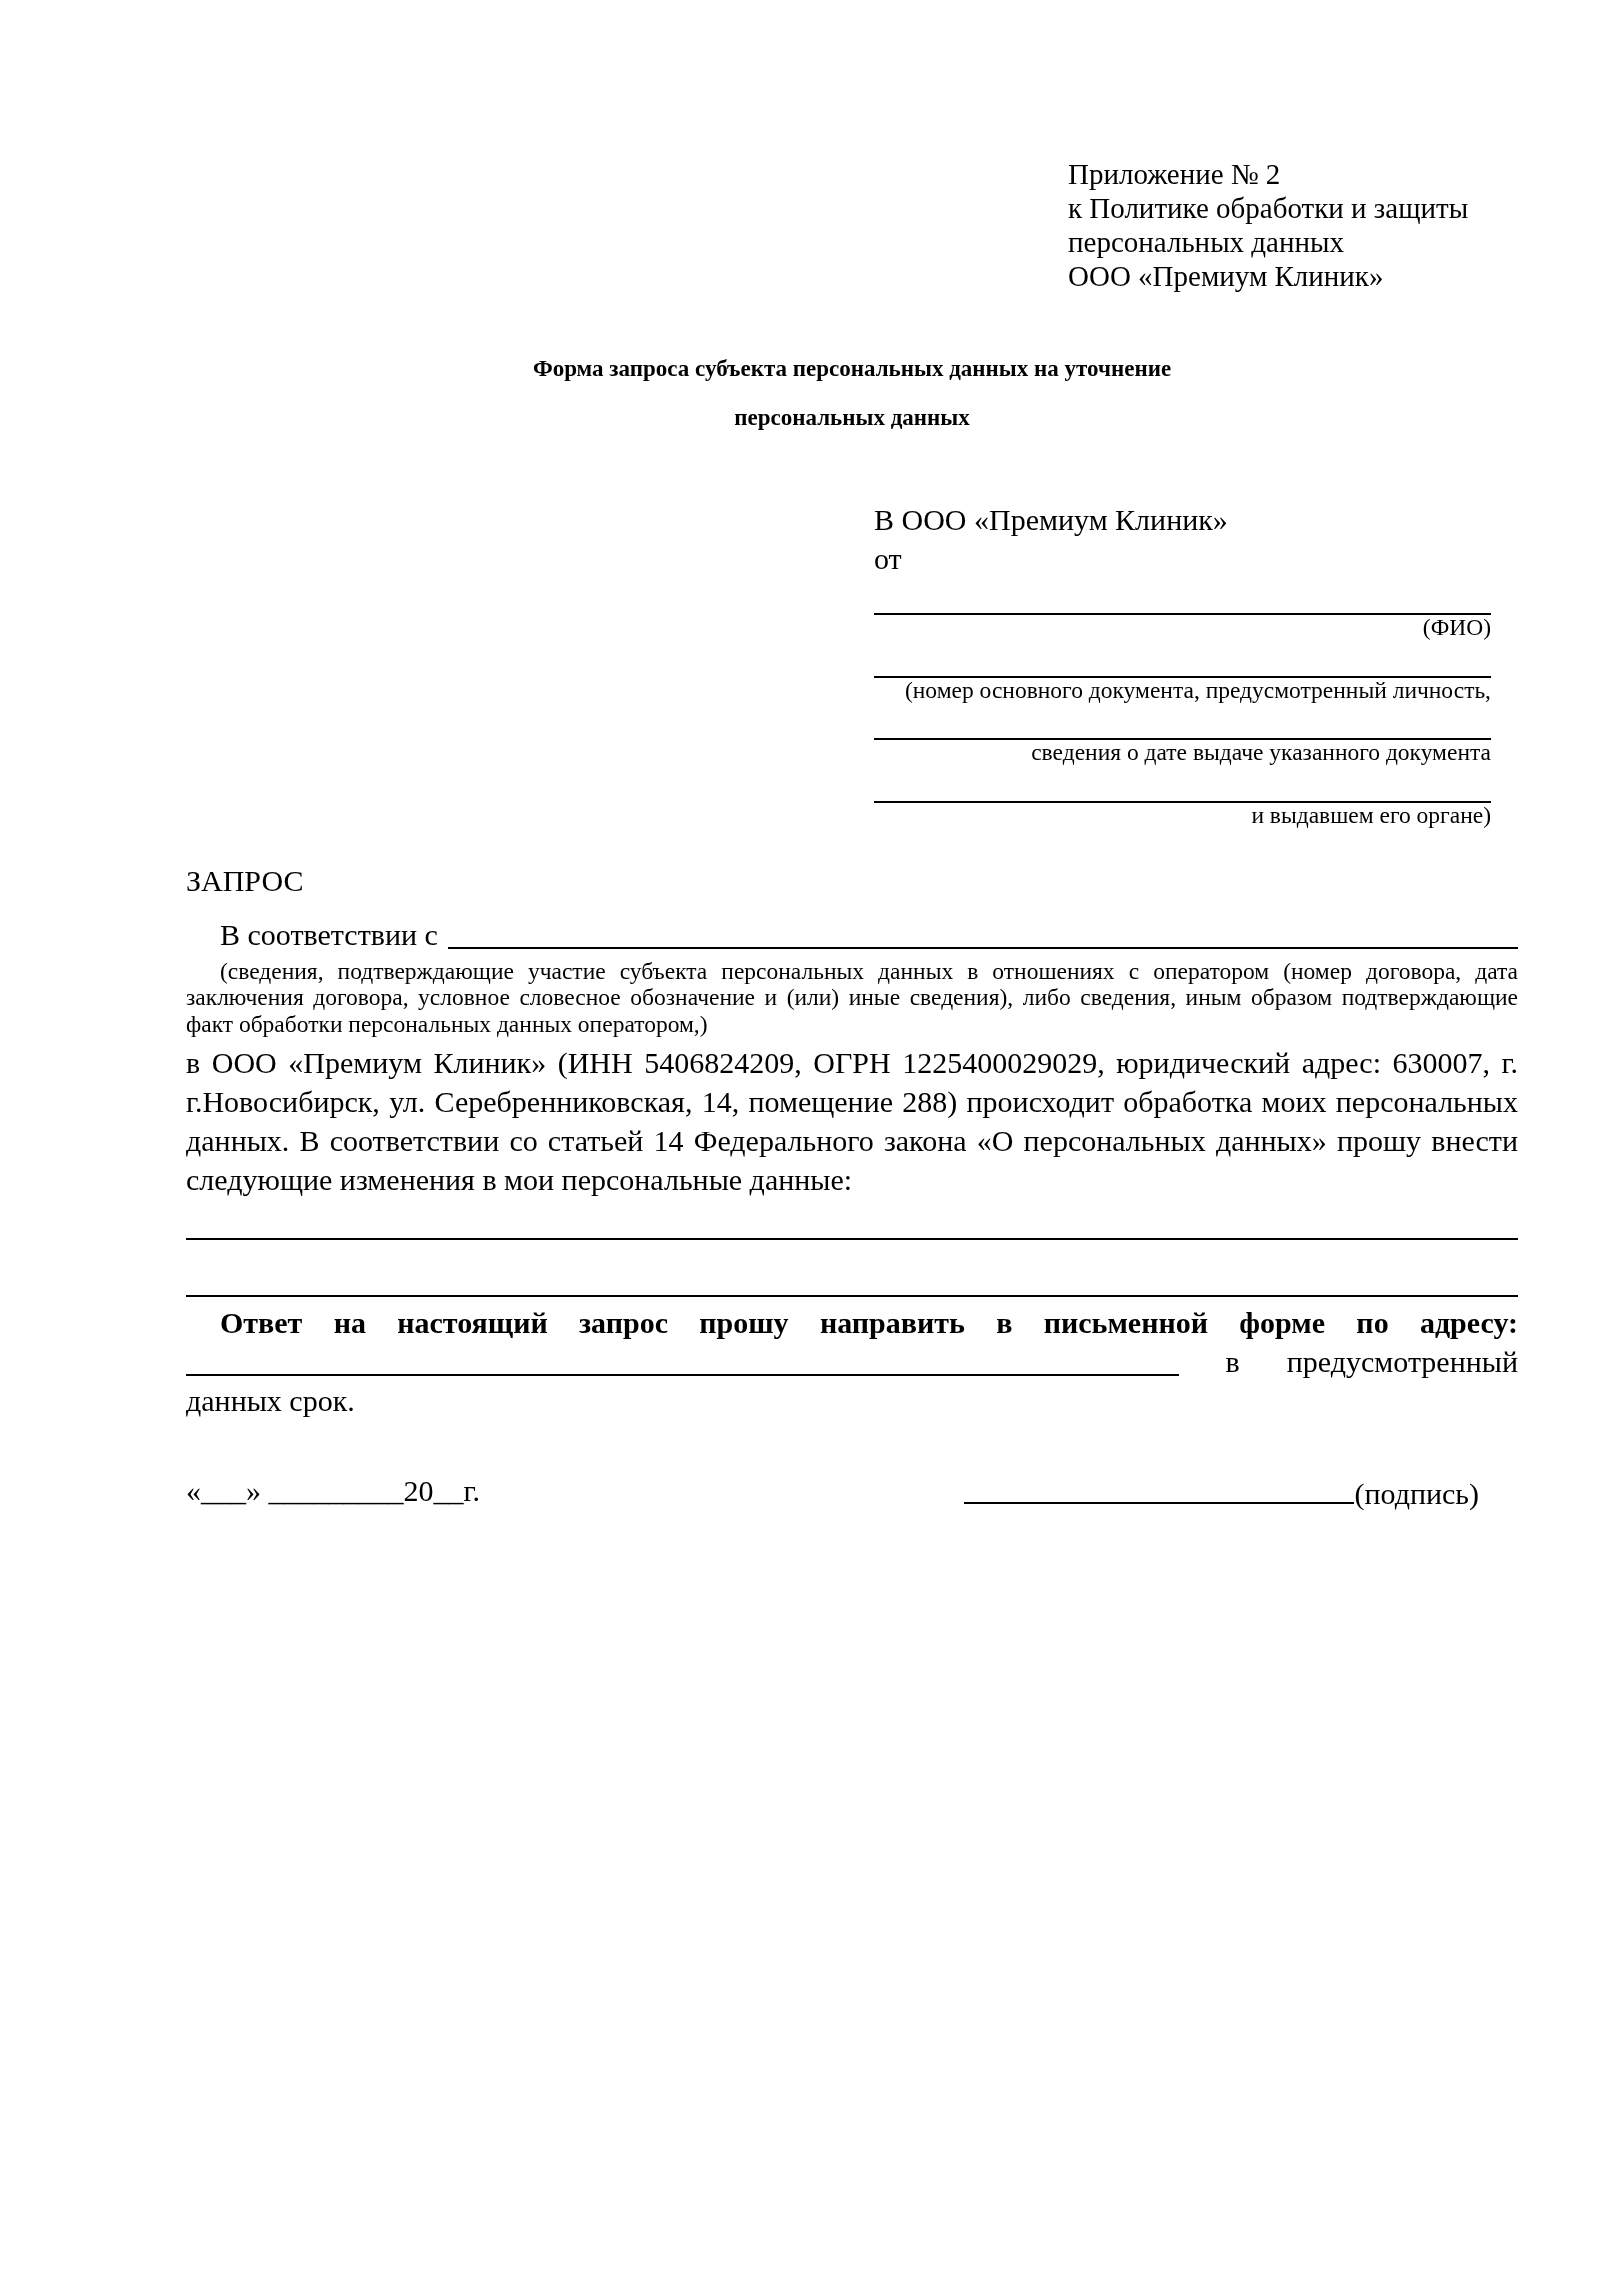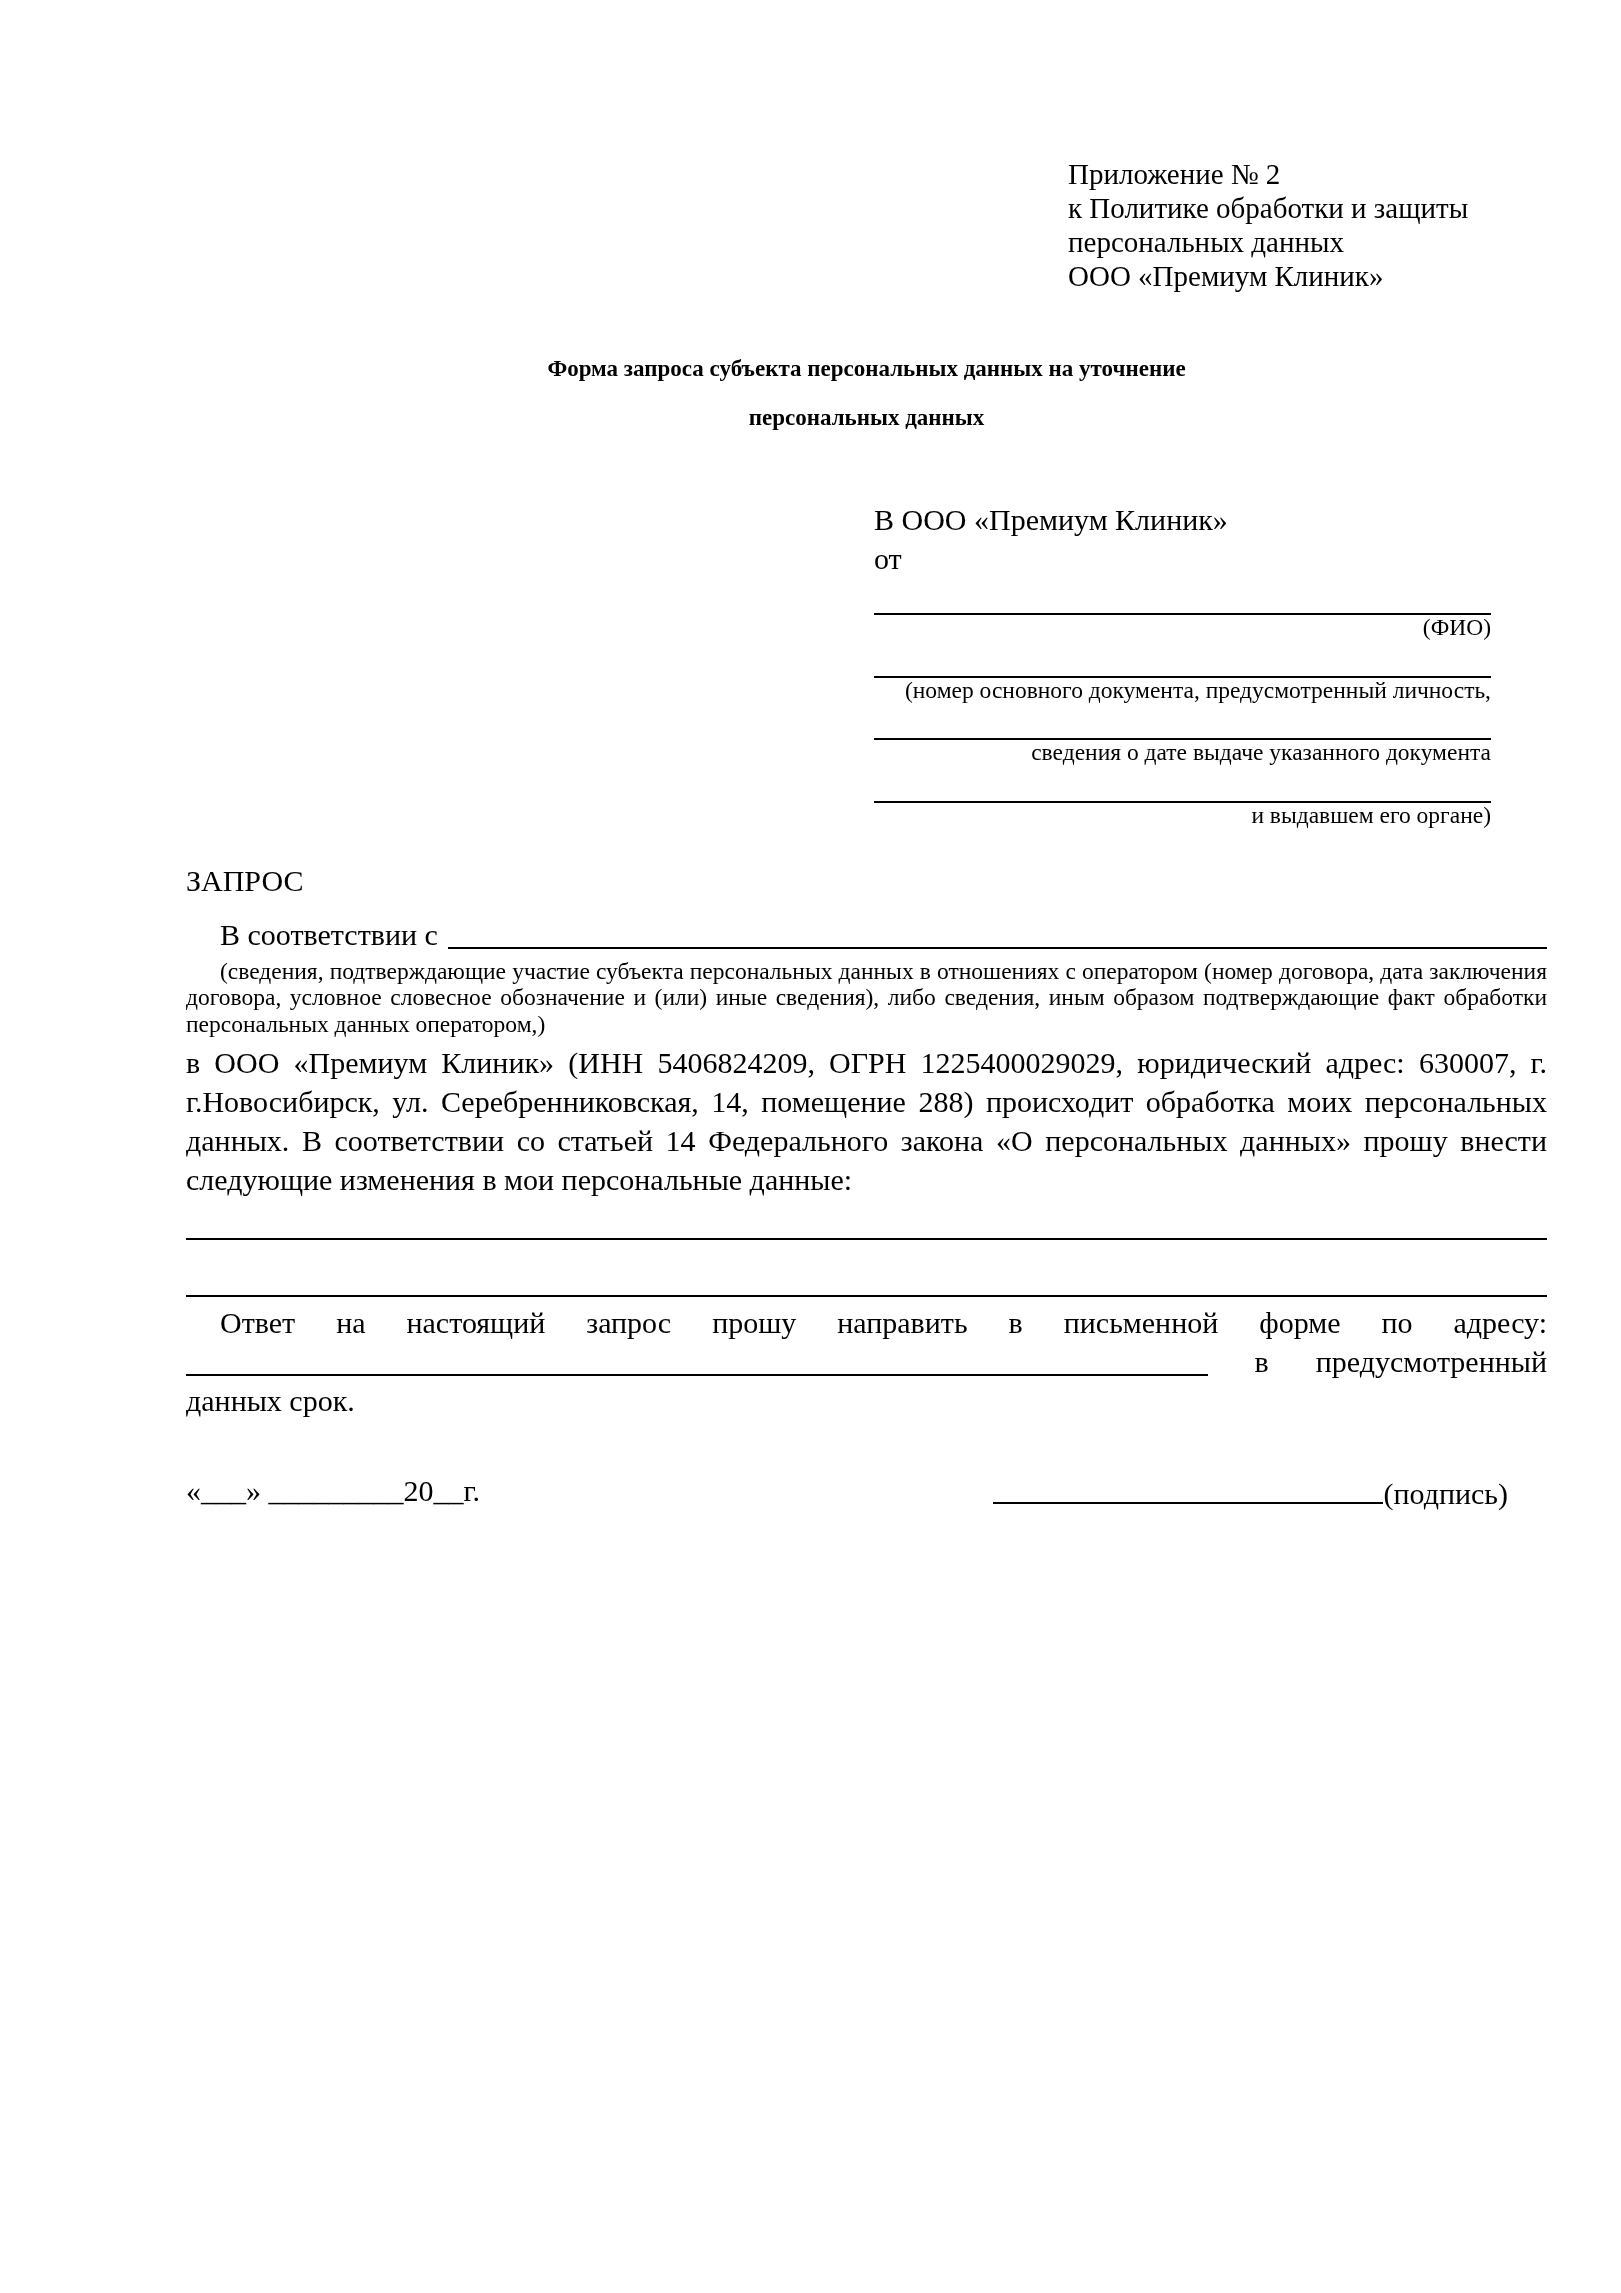--- a/index.html
+++ b/index.html
@@ -5,21 +5,21 @@
   html, body { margin: 0; padding: 0; background: #ffffff; }
   .page {
     position: relative;
     width: 1621px;
     height: 2008px;
     background: #ffffff;
     color: #000000;
     font-family: "Liberation Serif", "DejaVu Serif", serif;
     font-size: 30px;
     box-sizing: border-box;
-    padding: 157px 74px 0 186px;
+    padding: 157px 103px 0 186px;
     overflow: hidden;
   }
   
   .appendix {
     margin-left: 882px;
     font-size: 29px;
     line-height: 34px;
   }
   
   .doc-title {
@@ -81,20 +81,21 @@
     border-bottom: 2px solid #000;
     height: 0;
   }
   .blank-rule.first  { margin-top: 39px; }
   .blank-rule.second { margin-top: 55px; }
   .reply { margin-top: 5.9px; line-height: 39px; }
   .reply-line1 {
     text-align: justify;
     text-align-last: justify;
     text-indent: 34px;
+    font-weight: bold;
   }
   .reply-line2 { display: flex; }
   .reply-line2 .addr-fill {
     flex: 1 1 auto;
     border-bottom: 2px solid #000;
     margin-bottom: 4.9px;
   }
   .reply-line2 .tail-word1 { margin-left: 47px; white-space: nowrap; }
   .reply-line2 .tail-word2 { margin-left: 47px; white-space: nowrap; }
   .date-sig-row {

